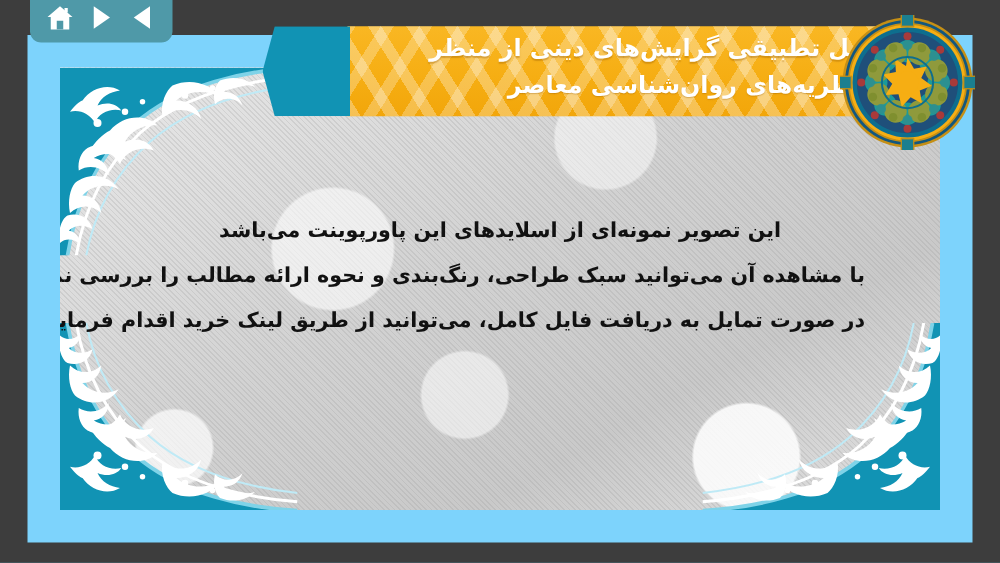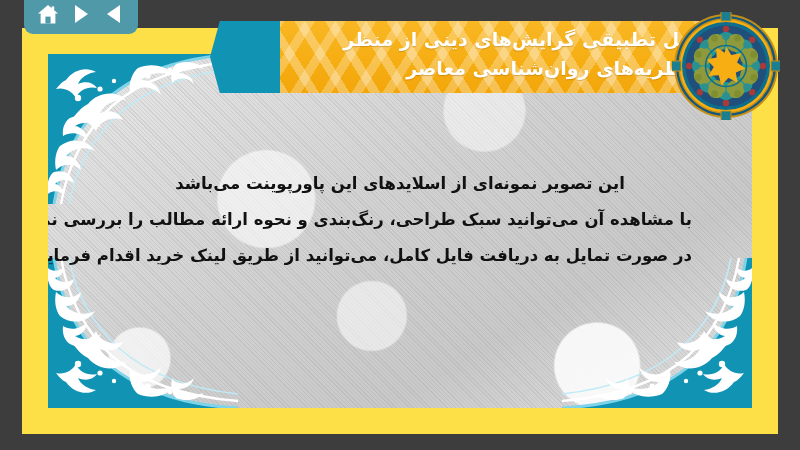--- a/index.html
+++ b/index.html
@@ -60,21 +60,21 @@
     border-left: 13px solid #ffffff;
   }
 
   
   .slide {
     position: absolute;
     left: 22px;
     top: 28px;
     width: 756px;
     height: 406px;
-    background: #fde047;
+    background: #7dd3fc;
     z-index: 10;
     overflow: hidden;
   }
   
   .paper {
     position: absolute;
     left: 26px;
     top: 26px;
     right: 26px;
     bottom: 26px;

